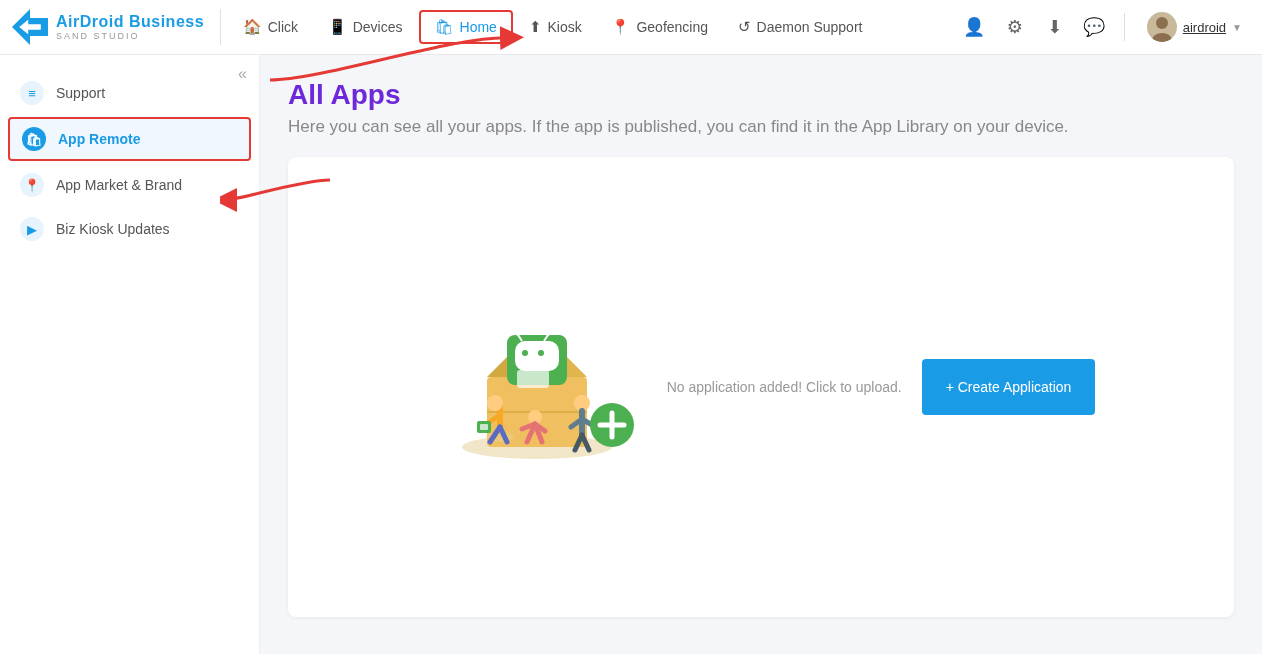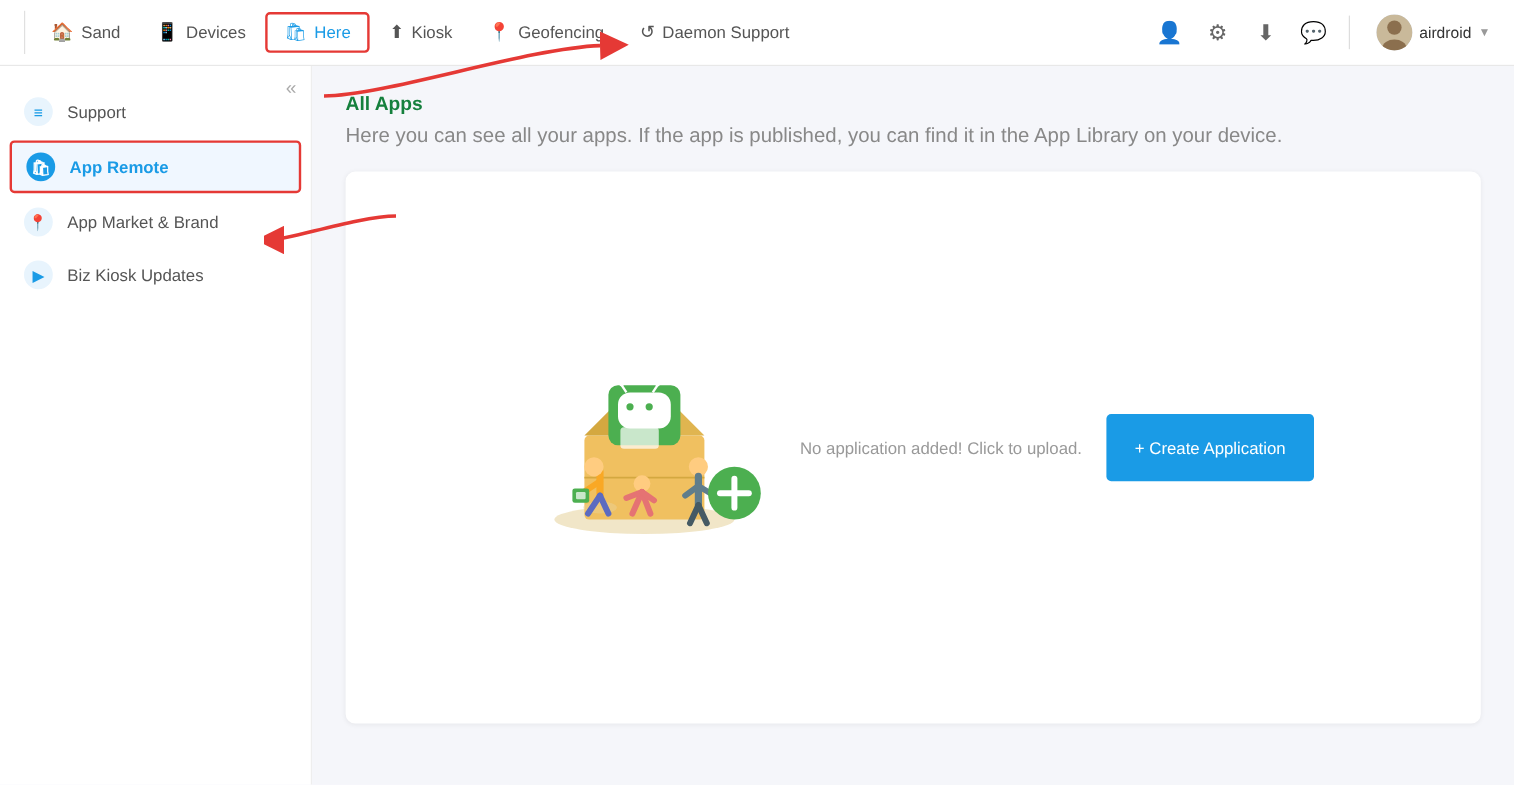--- a/index.html
+++ b/index.html
@@ -109,20 +109,21 @@
       border-radius: 50%;
       background: #ccc;
       overflow: hidden;
       display: flex;
       align-items: center;
       justify-content: center;
     }
     .user-name {
       font-size: 13px;
       color: #333;
+      text-decoration: underline;
     }
 
     
     .main-layout {
       display: flex;
       height: calc(654px - 55px);
     }
 
     
     .sidebar {
@@ -177,23 +178,23 @@
     }
 
     
     .content {
       flex: 1;
       padding: 24px 28px;
       background: #f5f6fa;
       overflow-y: auto;
     }
     .page-title {
-      font-size: 16px;
+      font-size: 28px;
       font-weight: 600;
-      color: #15803d;
+      color: #6d28d9;
       margin-bottom: 6px;
     }
     .page-subtitle {
       font-size: 17px;
       color: #888;
       margin-bottom: 20px;
     }
     .empty-card {
       background: #fff;
       border-radius: 8px;
@@ -235,33 +236,43 @@
     
     .illustration-svg {
       width: 220px;
       height: 160px;
     }
   </style>
 </head>
 <body>
 
 <div class="header">
+  <div class="logo-area">
+    <svg class="logo-arrow" viewBox="0 0 40 40">
+      <polygon points="0,20 20,0 20,10 40,10 40,30 20,30 20,40" fill="#1a9be6"></polygon>
+      <polygon points="8,20 18,12 18,17 32,17 32,23 18,23 18,28" fill="white"></polygon>
+    </svg>
+    <div class="logo-text-block">
+      <span class="logo-main">AirDroid Business</span>
+      <span class="logo-sub">Sand Studio</span>
+    </div>
+  </div>
   <div class="header-divider"></div>
   <nav class="nav-items">
     <a class="nav-item">
       <span class="nav-icon">🏠</span>
-      <span>Sand</span>
+      <span>Click</span>
     </a>
     <a class="nav-item">
       <span class="nav-icon">📱</span>
       <span>Devices</span>
     </a>
     <a class="nav-item active">
       <span class="nav-icon">🛍</span>
-      <span>Here</span>
+      <span>Home</span>
     </a>
     <a class="nav-item">
       <span class="nav-icon">⬆</span>
       <span>Kiosk</span>
     </a>
     <a class="nav-item">
       <span class="nav-icon">📍</span>
       <span>Geofencing</span>
     </a>
     <a class="nav-item">

